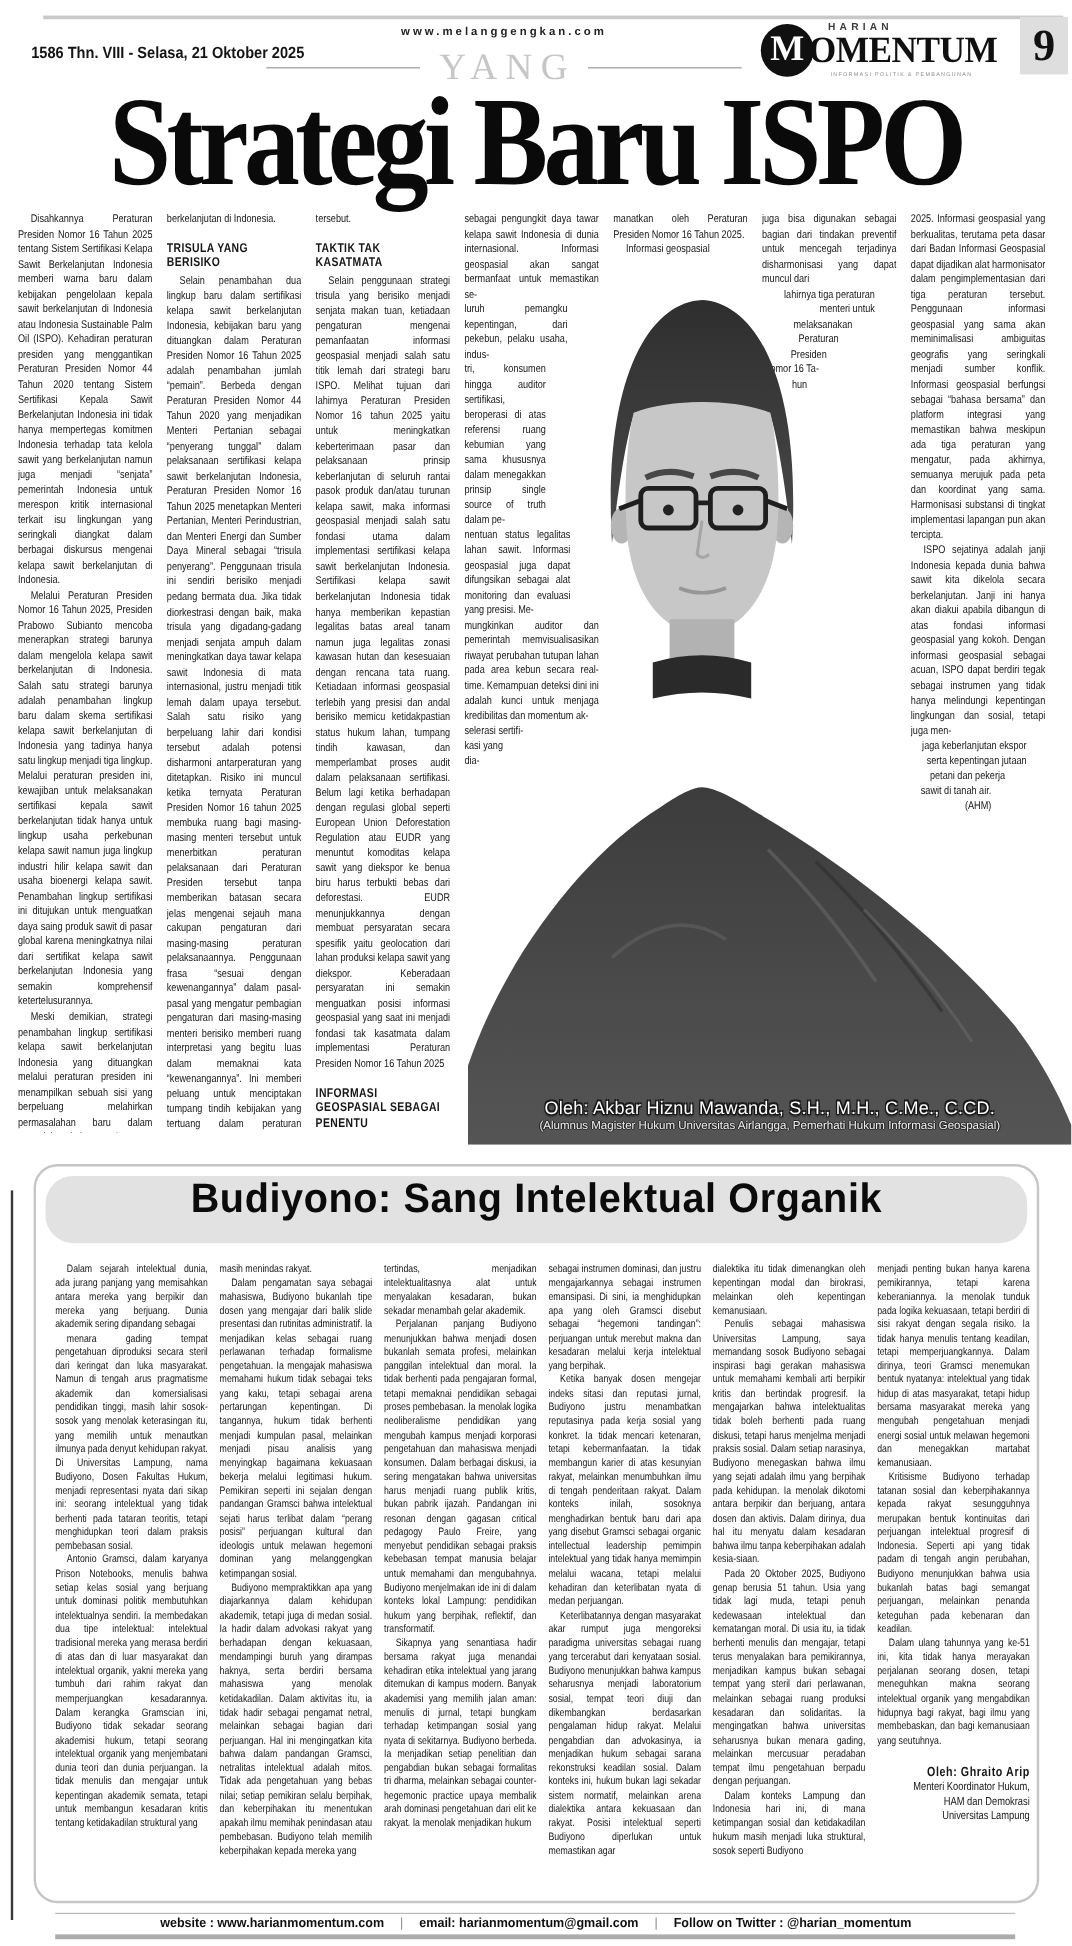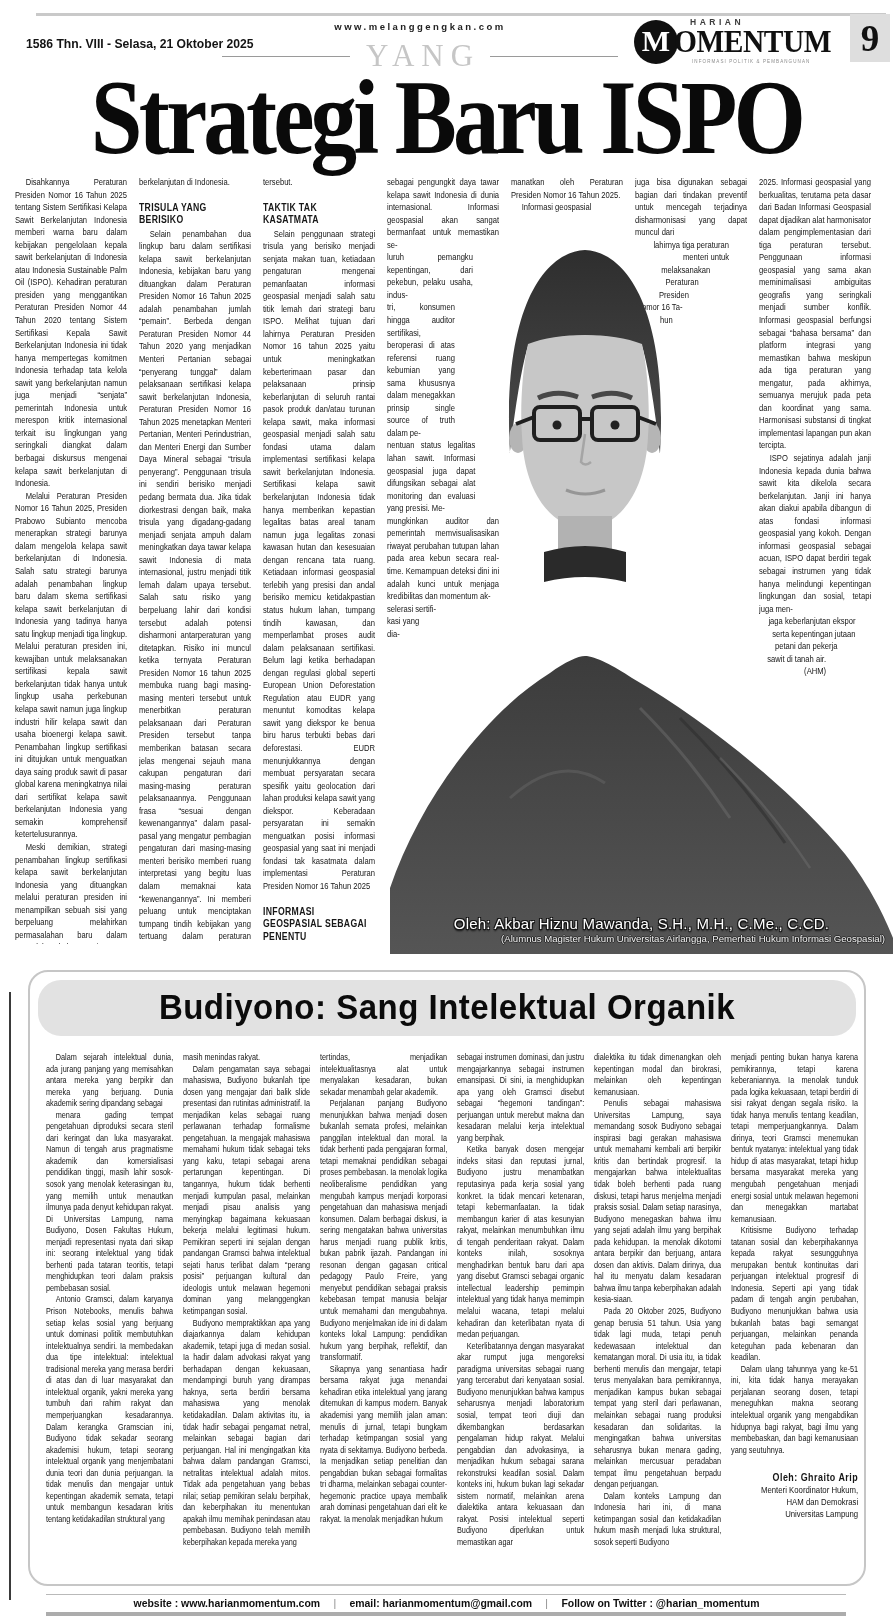--- a/index.html
+++ b/index.html
@@ -49,27 +49,27 @@
   .c .colhead, .c2 .colhead { font-weight:bold; font-size:10.6px; letter-spacing:0.4px;
         margin:12px 0 2px 0; line-height:12.5px; text-align:left; }
   .ar { margin-left:auto; text-align:right; }
   
   .photo { position:absolute; left:390px; top:238px; width:503px; height:716px; z-index:2; }
   .caption { position:absolute; left:398px; top:915px; width:487px; z-index:3; text-align:center; }
   .cap1 { font-weight:normal; font-size:15px; letter-spacing:0.2px; color:#ffffff;
           text-shadow:-1px -1px 0 #161616, 1px -1px 0 #161616, -1px 1px 0 #161616,
                       1px 1px 0 #161616, 0 2px 2px #000; white-space:nowrap; }
   .cap2 { font-size:9.6px; color:#efefef; margin-top:1px;
-          text-shadow:-1px 0 0 #2a2a2a, 1px 0 0 #2a2a2a, 0 -1px 0 #2a2a2a, 0 1px 0 #2a2a2a;text-align:right; }
+          text-shadow:-1px 0 0 #2a2a2a, 1px 0 0 #2a2a2a, 0 -1px 0 #2a2a2a, 0 1px 0 #2a2a2a; }
   
   .scan-edge { position:absolute; left:9px; top:992px; width:2px; height:608px; background:#3a3a3a; }
   .box { position:absolute; left:28px; top:970px; width:838px; height:616px; background:#fff;
          border:2px solid #c6c6c6; border-radius:20px; }
   .box-band { position:absolute; left:8px; top:8px; right:8px; height:56px; background:#e2e2e2;
-              border-radius:23px; display:flex; align-items:center; justify-content:center; }
+              border-radius:23px; display:flex; justify-content:center; }
   .box-title { font-weight:bold; font-size:33px; letter-spacing:0.5px; color:#0b0b0b;
                transform:scaleY(1.04); }
   .c2 { position:absolute; top:80px; width:157px; height:514px; overflow:hidden;
         transform:scaleX(0.81); transform-origin:0 0;
         font-size:9px; line-height:11.55px; text-align:justify; color:#161616; }
   .c2 p { margin:0; }
   .c2 .ind { text-indent:12px; }
   .c2 .signame { text-align:right; font-weight:bold; font-size:11px; letter-spacing:0.6px;
                  margin-top:16px; }
   .c2 .sig { text-align:right; font-size:9.6px; line-height:12px; }

